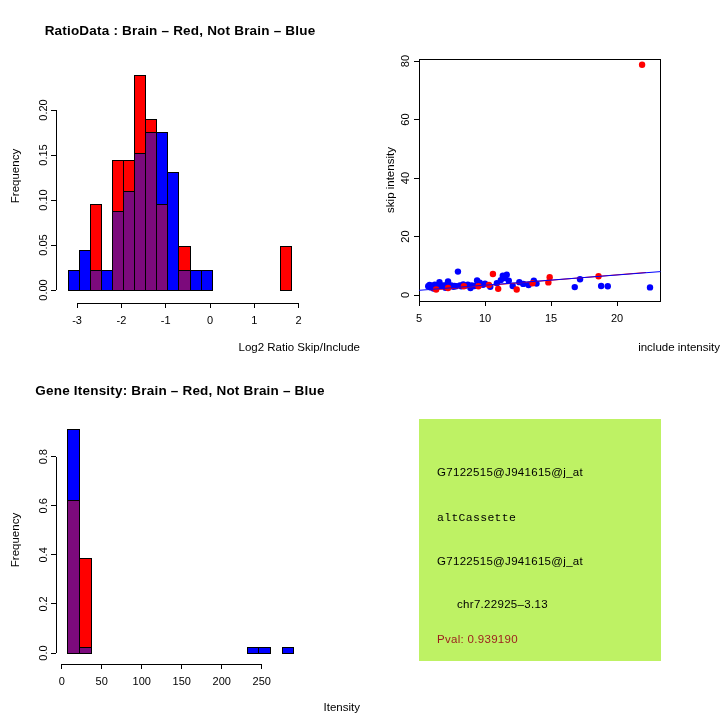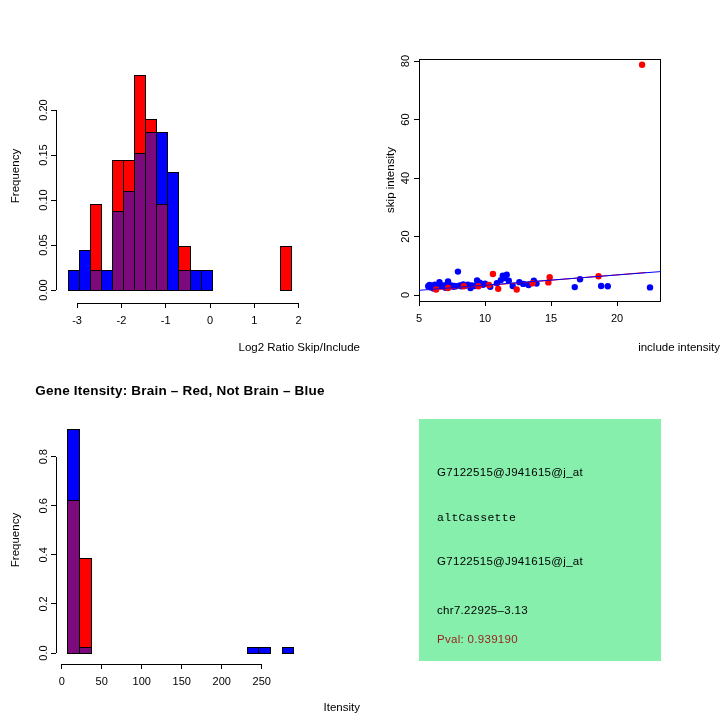--- a/index.html
+++ b/index.html
@@ -15,20 +15,21 @@
         writing-mode:vertical-rl;transform:translateY(-50%) rotate(180deg);}
   .infobox{position:absolute;left:59px;top:59px;width:242px;height:242px;}
   .info-line{position:absolute;left:18px;font-size:11.5px;letter-spacing:.3px;white-space:nowrap;}
 </style>
 </head>
 <body>
 
 <div id="app">
 
   <section class="panel" style="left:0;top:0">
+    <h2 class="title">RatioData : Brain – Red, Not Brain – Blue</h2>
     <div class="ylab" style="left:9px;top:176px">Frequency</div>
     <div class="xlab">Log2 Ratio Skip/Include</div>
     <svg id="svg-hist-0" class="plot" width="360" height="360">
         <line x1="77.10000000000002" y1="303" x2="298.6" y2="303" stroke="#000000" shape-rendering="crispEdges"></line>
         <line x1="77.10000000000002" y1="303" x2="77.10000000000002" y2="308" stroke="#000000" shape-rendering="crispEdges"></line>
         <text x="77.10000000000002" y="324" font-size="11" font-family="&quot;Liberation Sans&quot;,sans-serif" fill="#000000" text-anchor="middle">-3</text>
         <line x1="121.4" y1="303" x2="121.4" y2="308" stroke="#000000" shape-rendering="crispEdges"></line>
         <text x="121.4" y="324" font-size="11" font-family="&quot;Liberation Sans&quot;,sans-serif" fill="#000000" text-anchor="middle">-2</text>
         <line x1="165.7" y1="303" x2="165.7" y2="308" stroke="#000000" shape-rendering="crispEdges"></line>
         <text x="165.7" y="324" font-size="11" font-family="&quot;Liberation Sans&quot;,sans-serif" fill="#000000" text-anchor="middle">-1</text>
@@ -199,22 +200,22 @@
         <rect x="67.3" y="140.852" width="12.400000000000006" height="152.148" fill="#7c0a7c" stroke="#000000" stroke-width="1" shape-rendering="crispEdges"></rect>
         <rect x="79.7" y="198.2756" width="12" height="94.7244" fill="#ff0000" stroke="#000000" stroke-width="1" shape-rendering="crispEdges"></rect>
         <rect x="79.7" y="287.6012" width="12" height="5.398799999999994" fill="#7c0a7c" stroke="#000000" stroke-width="1" shape-rendering="crispEdges"></rect>
         <rect x="247.3" y="287.6012" width="11.199999999999989" height="5.398799999999994" fill="#0000ff" stroke="#000000" stroke-width="1" shape-rendering="crispEdges"></rect>
         <rect x="258.5" y="287.6012" width="12" height="5.398799999999994" fill="#0000ff" stroke="#000000" stroke-width="1" shape-rendering="crispEdges"></rect>
         <rect x="282.5" y="287.6012" width="11.199999999999989" height="5.398799999999994" fill="#0000ff" stroke="#000000" stroke-width="1" shape-rendering="crispEdges"></rect>
       </svg>
   </section>
 
   <section class="panel" style="left:360px;top:360px">
-    <div class="infobox" id="infobox" style="background: #86efac;">
+    <div class="infobox" id="infobox" style="background: #bef264;">
       <div class="info-line" style="top: 47px; color: rgb(0, 0, 0);">G7122515@J941615@j_at</div>
       <div class="info-line" style="top: 92px; color: rgb(0, 0, 0); font-family: Liberation Mono, monospace;">altCassette</div>
       <div class="info-line" style="top: 136px; color: rgb(0, 0, 0);">G7122515@J941615@j_at</div>
-      <div class="info-line" style="top: 185px; color: rgb(0, 0, 0);">chr7.22925–3.13</div>
+      <div class="info-line" style="top: 179px; color: rgb(0, 0, 0); margin-left: 20px;">chr7.22925–3.13</div>
       <div class="info-line" style="top: 214px; color: rgb(155, 28, 28);">Pval: 0.939190</div>
     </div>
   </section>
 
 </div>
 
 </body></html>

